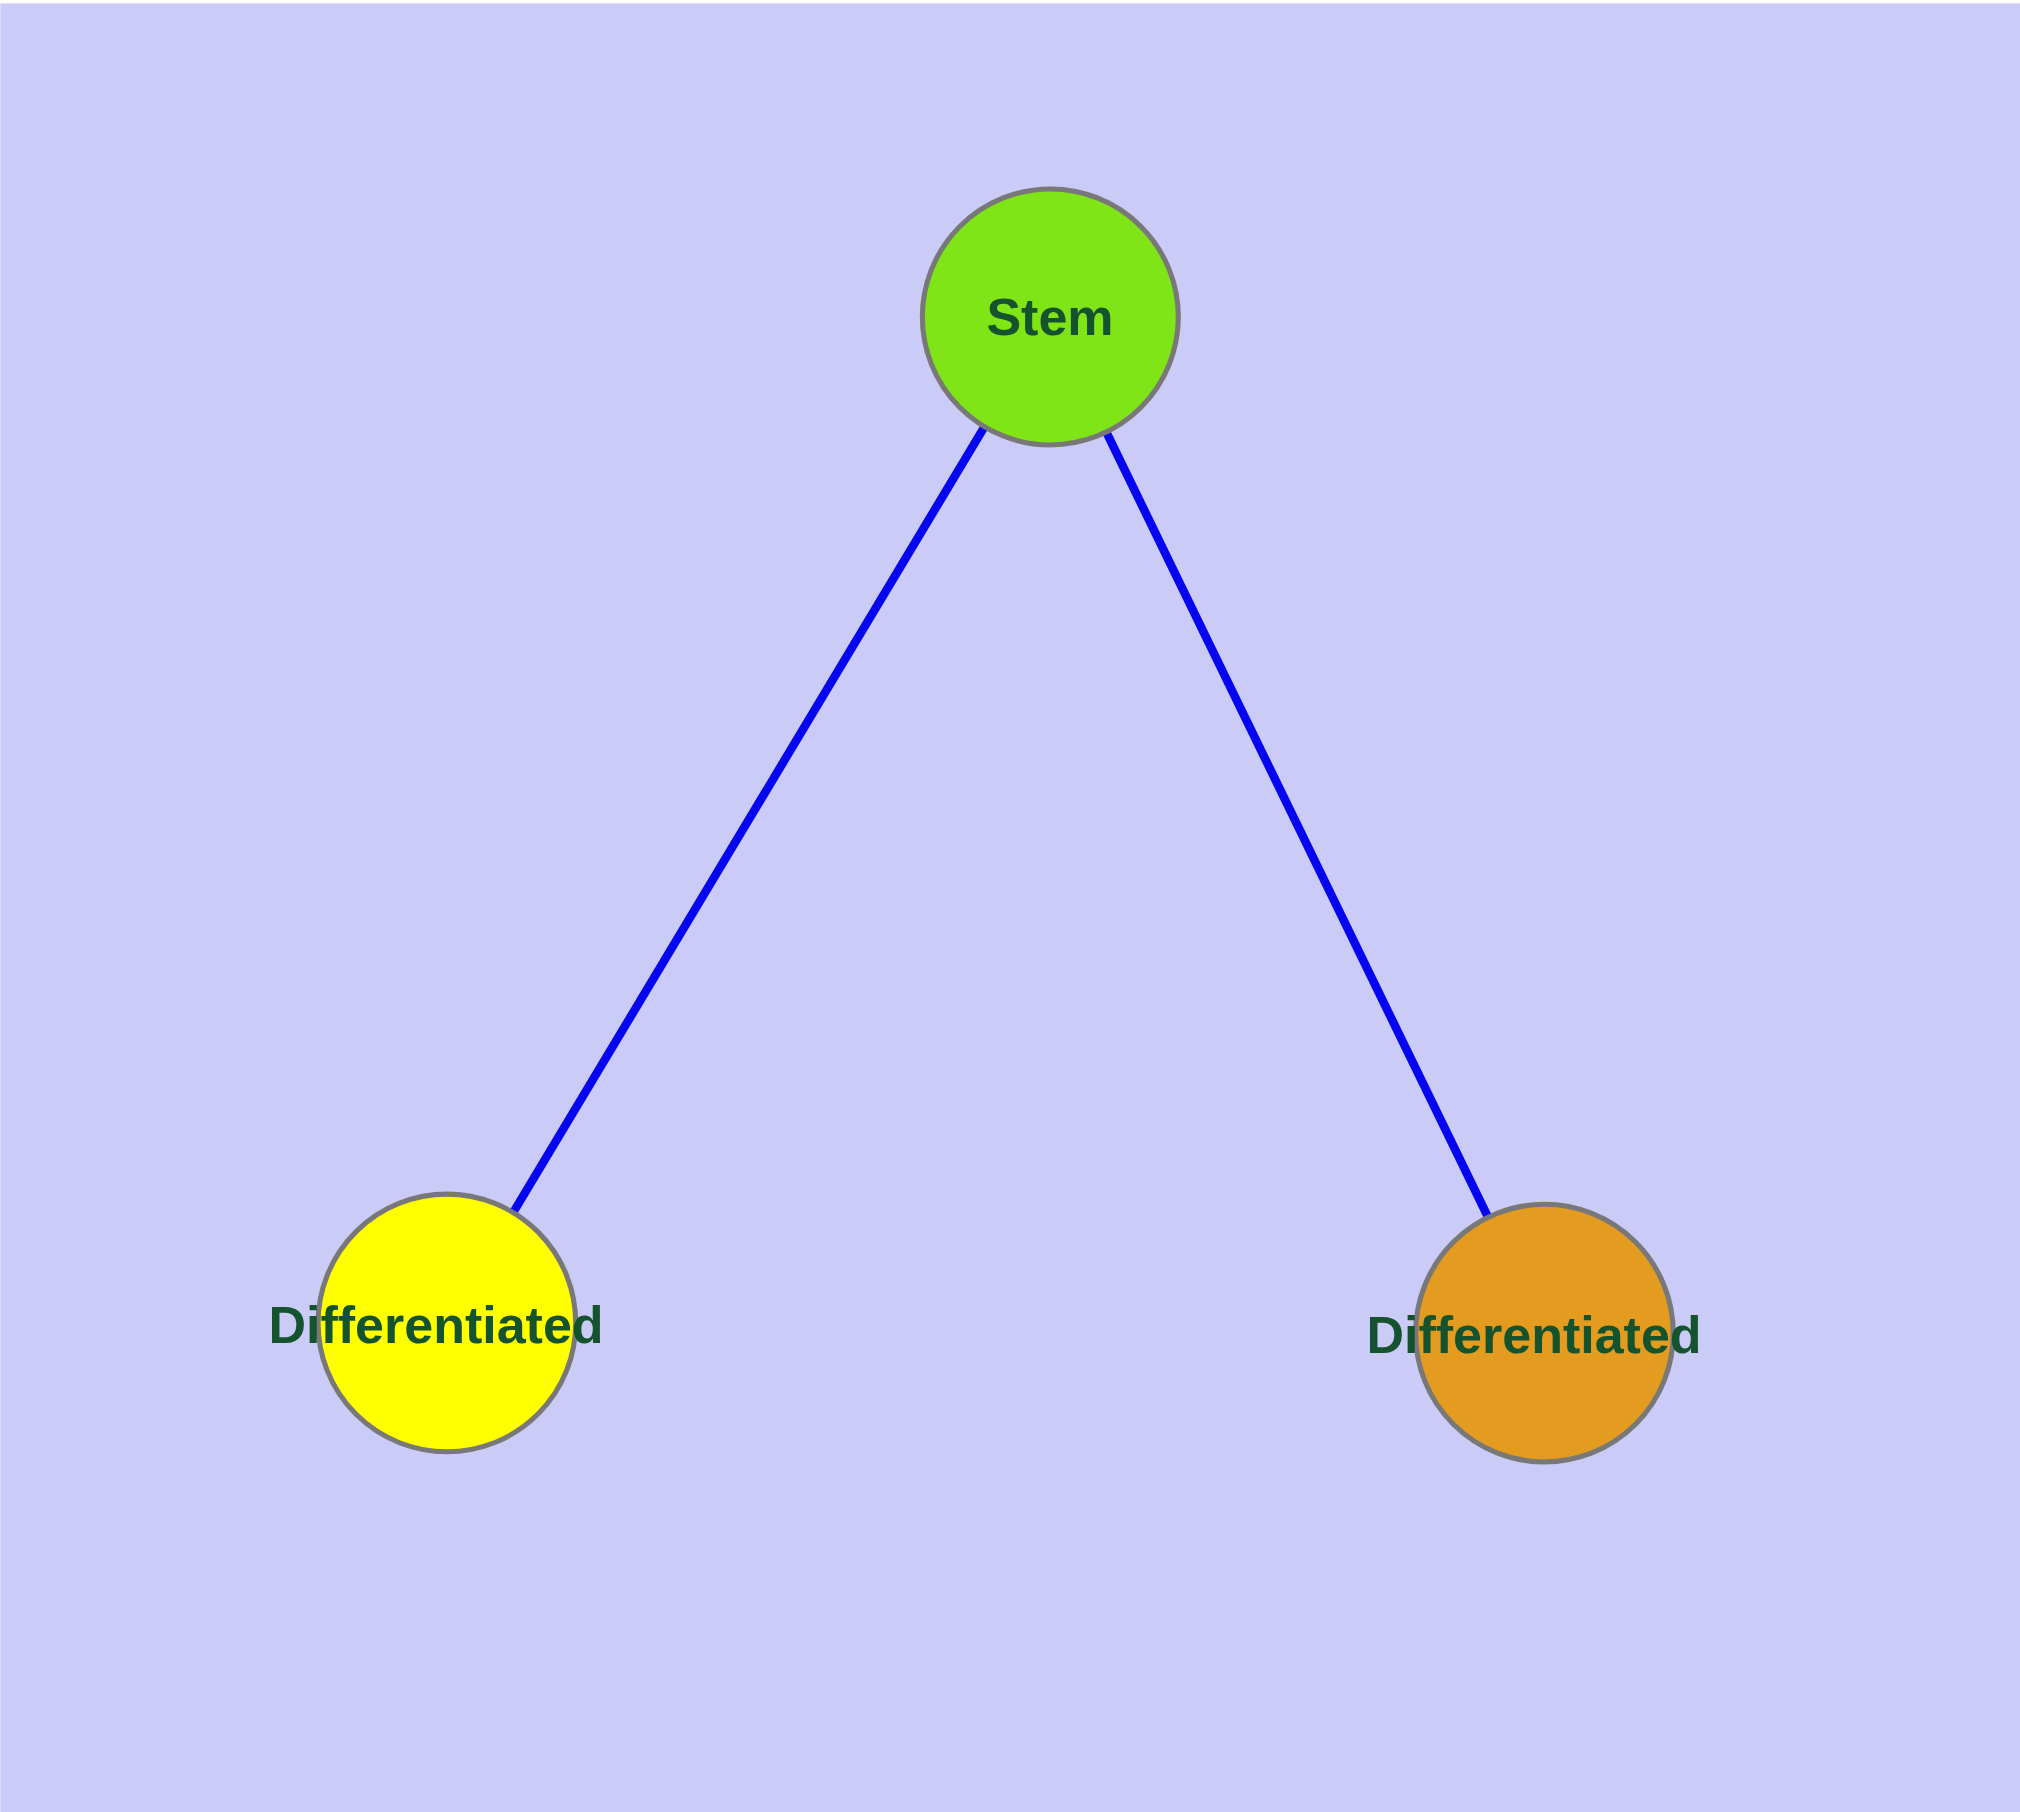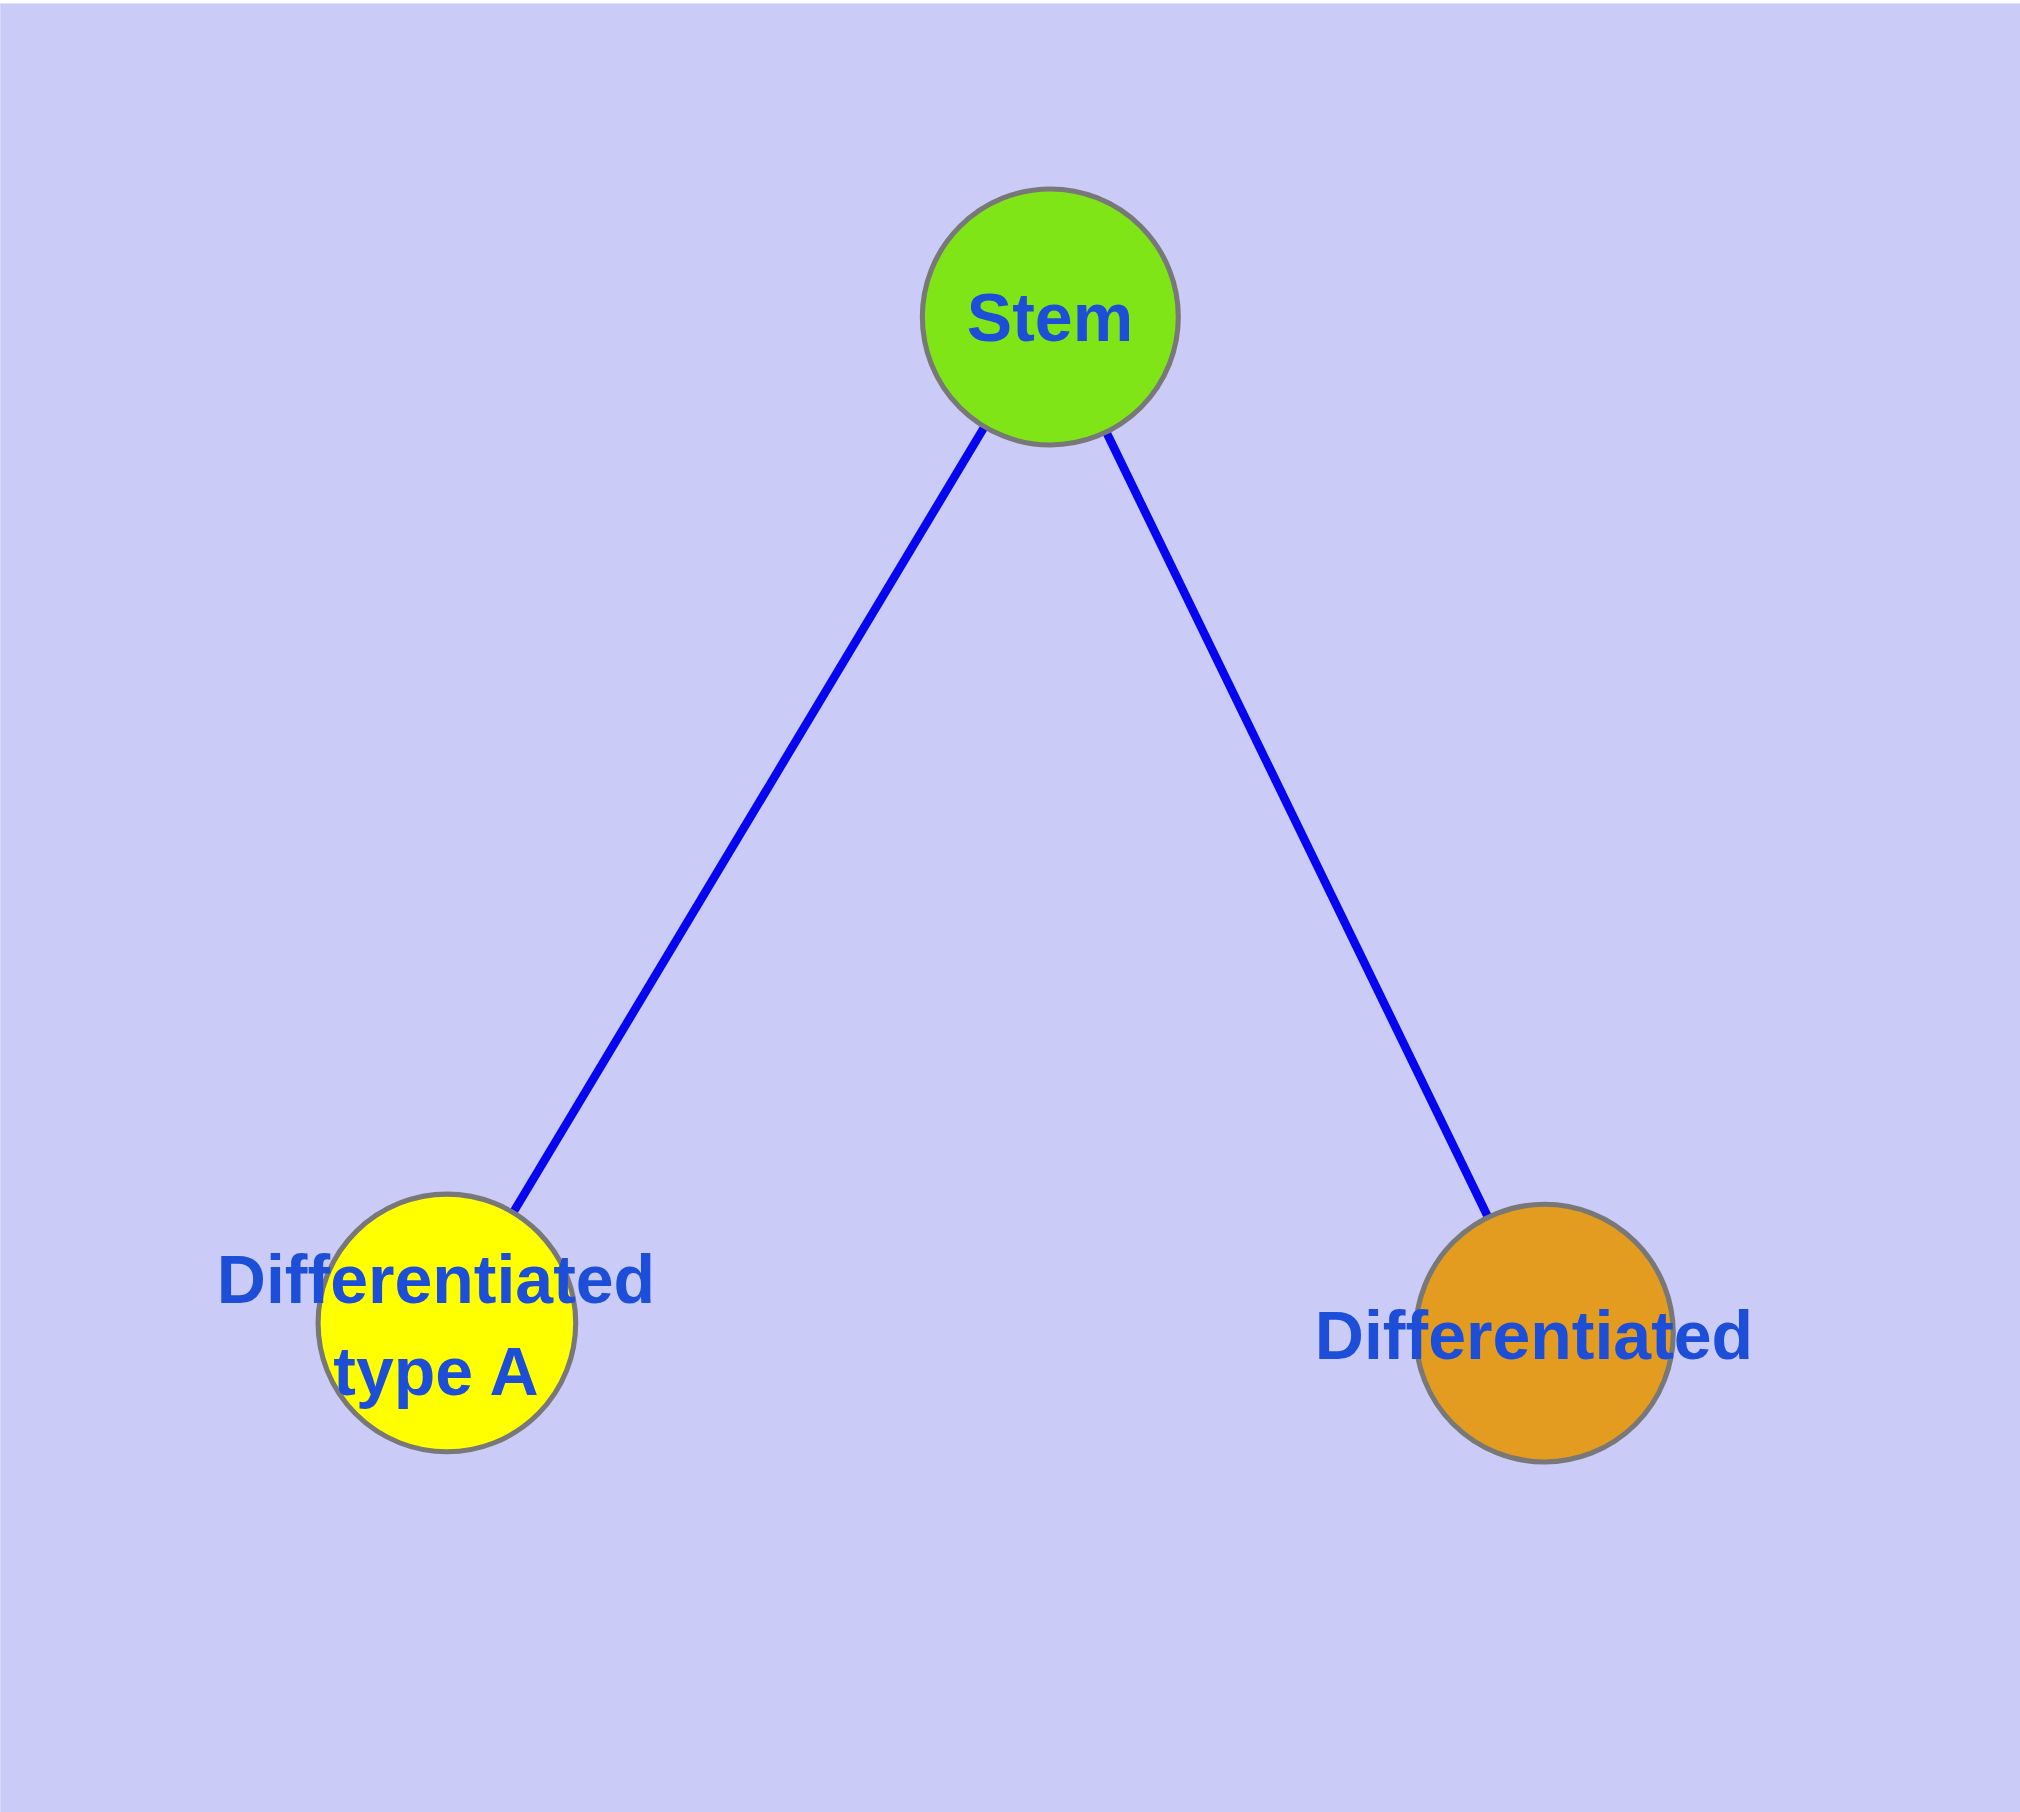--- a/index.html
+++ b/index.html
@@ -28,23 +28,23 @@
   }
   .graph-node {
     stroke: #787878;
     stroke-width: 6px;
   }
   .node-label {
     position: absolute;
     transform: translate(-50%, -50%);
     text-align: center;
     font-weight: bold;
-    font-size: 68px;
+    font-size: 52px;
     line-height: 92px;
-    color: #1d4ed8;
+    color: #14532d;
     white-space: nowrap;
   }
 </style>
 </head>
 <body>
 
 <div class="stage">
 
   <svg width="2021" height="1812" viewBox="0 0 2384 2138">
 
@@ -60,21 +60,20 @@
 
     <circle class="graph-node" cx="1822" cy="1573" r="152" fill="#e39b20"></circle>
   </svg>
 
   <div class="node-label" style="left:1050px; top:317px;">
     <div>Stem</div>
   </div>
 
   <div class="node-label" style="left:436px; top:1325px;">
     <div>Differentiated</div>
-    <div>type A</div>
   </div>
 
   <div class="node-label" style="left:1534px; top:1335px;">
     <div>Differentiated</div>
   </div>
 
 </div>
 
 
 </body></html>

